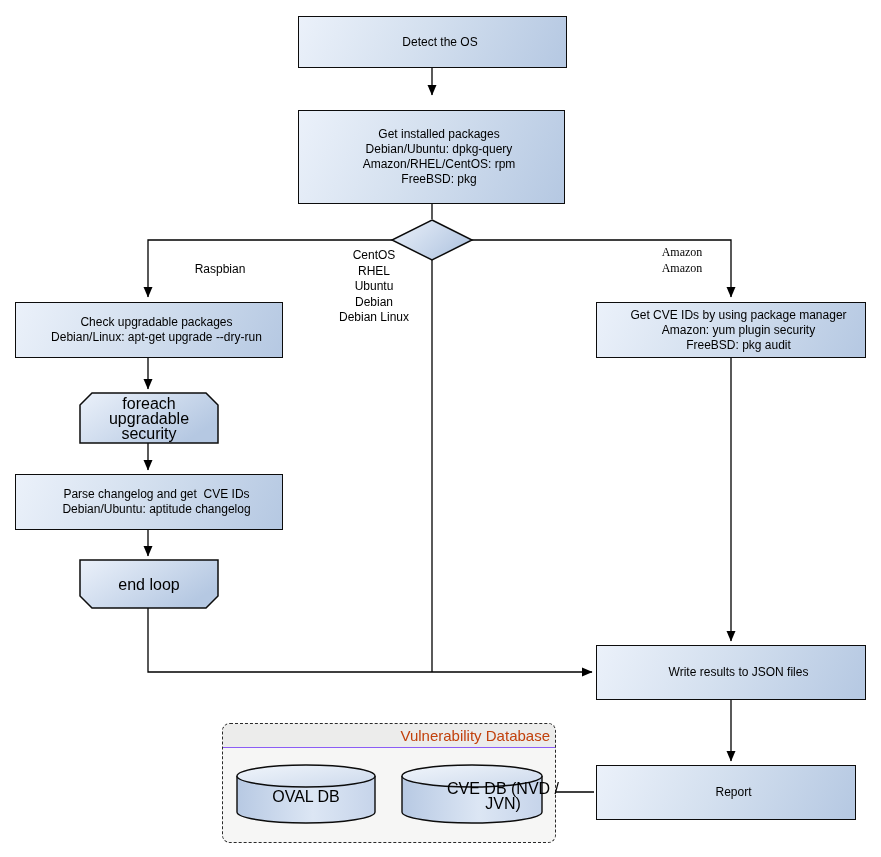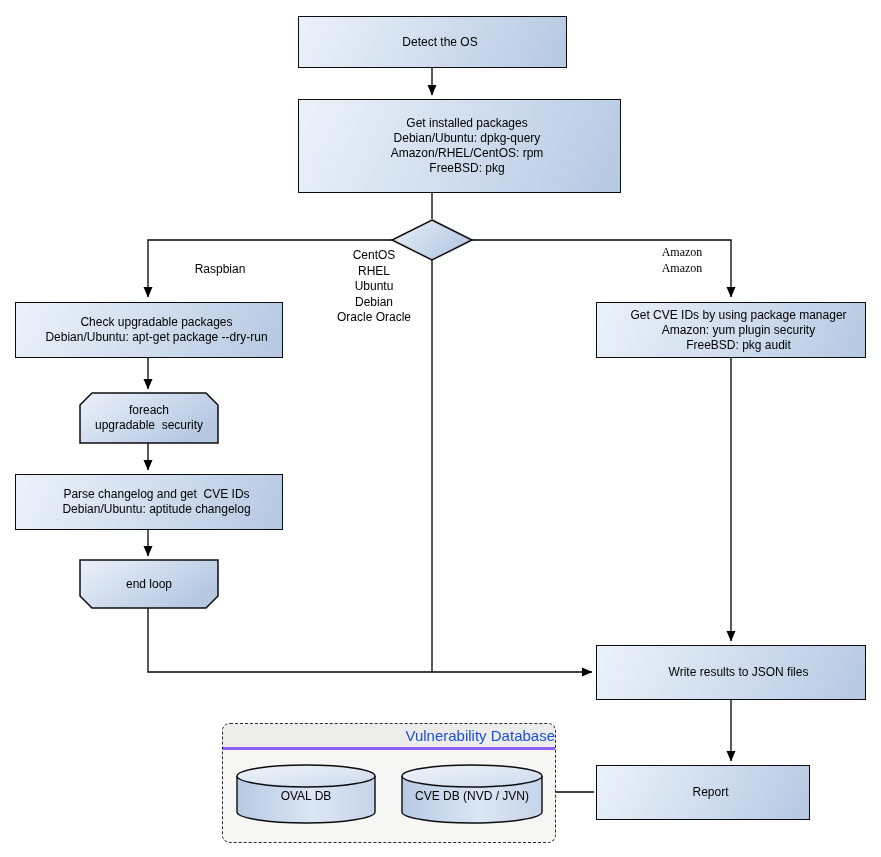--- a/index.html
+++ b/index.html
@@ -6,30 +6,30 @@
   #canvas{position:relative;width:881px;height:857px;background:#ffffff;
           font-family:"Liberation Sans","DejaVu Sans",sans-serif;color:#000;overflow:hidden;}
   svg{position:absolute;left:0;top:0;z-index:2;}
   .node{position:absolute;z-index:3;box-sizing:border-box;
         background:linear-gradient(115deg,#ebf1fa 0%,#d4e0ef 45%,#b5c8e2 100%);
         border:1.5px solid #0c0c0c;
         display:flex;flex-direction:column;align-items:center;justify-content:center;
         font-size:12px;line-height:15px;text-align:center;}
   .node .ln{white-space:pre-wrap;margin-left:15px;}
   .overlay{position:absolute;z-index:4;display:flex;flex-direction:column;
-           align-items:center;justify-content:center;font-size:12px;line-height:15px;
+           align-items:center;justify-content:center;font-size:16px;line-height:15px;
            text-align:center;pointer-events:none;}
   .overlay .ln{white-space:pre-wrap;}
   .edge-label{position:absolute;z-index:4;font-size:12px;line-height:15.5px;text-align:center;}
   #db-container{position:absolute;z-index:1;box-sizing:border-box;left:222px;top:723px;
                 width:334px;height:120px;background:#f6f6f5;border:1.2px dashed #2a2a2a;
                 border-radius:8px;overflow:hidden;}
-  #db-titlebar{height:23px;background:#ececeb;border-bottom:3px solid #8b5cf6;
+  #db-titlebar{height:23px;background:#ececeb;border-bottom:1px solid #8b5cf6;
                display:flex;align-items:center;justify-content:flex-end;
-               font-size:15px;color:#1d4ed8;}
+               padding-right:5px;font-size:15px;color:#c2410c;}
 </style>
 </head>
 <body>
 
 <div id="canvas">
 
   <div id="db-container">
     <div id="db-titlebar">
       <span>Vulnerability Database</span>
     </div>
@@ -96,78 +96,78 @@
     <g>
       <path d="M402,776 v36 a70,11 0 0 0 140,0 v-36" fill="url(#gCylBody)" stroke="#0c0c0c" stroke-width="1.4"></path>
       <ellipse cx="472" cy="776" rx="70" ry="11" fill="url(#gCylTop)" stroke="#0c0c0c" stroke-width="1.4"></ellipse>
     </g>
   </svg>
 
   <div class="node" style="left:298px;top:16px;width:269px;height:52px;">
     <div class="ln">Detect the OS</div>
   </div>
 
-  <div class="node" style="left:298px;top:99px;width:323px;height:94px;justify-content:center;">
+  <div class="node" style="left:298px;top:110px;width:267px;height:94px;justify-content:center;">
     <div class="ln">Get installed packages</div>
     <div class="ln">Debian/Ubuntu: dpkg-query</div>
     <div class="ln">Amazon/RHEL/CentOS: rpm</div>
     <div class="ln">FreeBSD: pkg</div>
   </div>
 
   <div class="node" style="left:15px;top:302px;width:268px;height:56px;">
     <div class="ln">Check upgradable packages</div>
-    <div class="ln">Debian/Ubuntu: apt-get package --dry-run</div>
+    <div class="ln">Debian/Linux: apt-get upgrade --dry-run</div>
   </div>
 
   <div class="node" style="left:596px;top:302px;width:270px;height:56px;">
     <div class="ln">Get CVE IDs by using package manager</div>
     <div class="ln">Amazon: yum plugin security</div>
     <div class="ln">FreeBSD: pkg audit</div>
   </div>
 
   <div class="node" style="left:15px;top:474px;width:268px;height:56px;">
     <div class="ln">Parse changelog and get  CVE IDs</div>
     <div class="ln">Debian/Ubuntu: aptitude changelog</div>
   </div>
 
   <div class="node" style="left:596px;top:645px;width:270px;height:55px;justify-content:center;">
     <div class="ln">Write results to JSON files</div>
   </div>
 
-  <div class="node" style="left:596px;top:765px;width:214px;height:55px;">
+  <div class="node" style="left:596px;top:765px;width:260px;height:55px;">
     <div class="ln">Report</div>
   </div>
 
   <div class="overlay" style="left:80px;top:393px;width:138px;height:50px;">
     <div class="ln">foreach</div>
     <div class="ln">upgradable  security</div>
   </div>
 
   <div class="overlay" style="left:237px;top:780px;width:138px;height:32px;">
     <div class="ln">OVAL DB</div>
   </div>
 
   <div class="overlay" style="left:80px;top:560px;width:138px;height:48px;">
     <div class="ln">end loop</div>
   </div>
 
-  <div class="overlay" style="left:402px;top:780px;width:140px;height:32px;">
+  <div class="overlay" style="left:402px;top:780px;width:140px;height:32px;padding-left:31px;">
     <div class="ln">CVE DB (NVD / JVN)</div>
   </div>
 
   <div class="edge-label" style="left:160px;top:262px;width:120px;">
     <div>Raspbian</div>
   </div>
 
   <div class="edge-label" style="left:329px;top:248px;width:90px;">
     <div>CentOS</div>
     <div>RHEL</div>
     <div>Ubuntu</div>
     <div>Debian</div>
-    <div>Oracle Oracle</div>
+    <div>Debian Linux</div>
   </div>
 
   <div class="edge-label" style="left:639px;top:245px;width:86px;font-family:Liberation Serif, serif;">
     <div>Amazon</div>
     <div>Amazon</div>
   </div>
 
 </div>
 
 </body></html>

